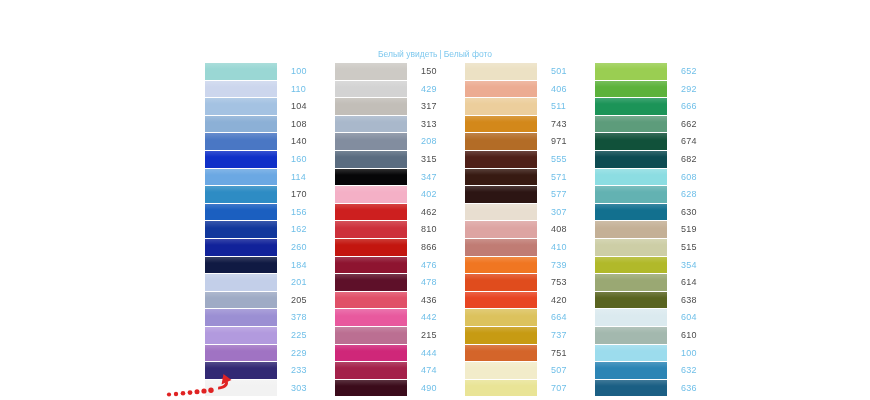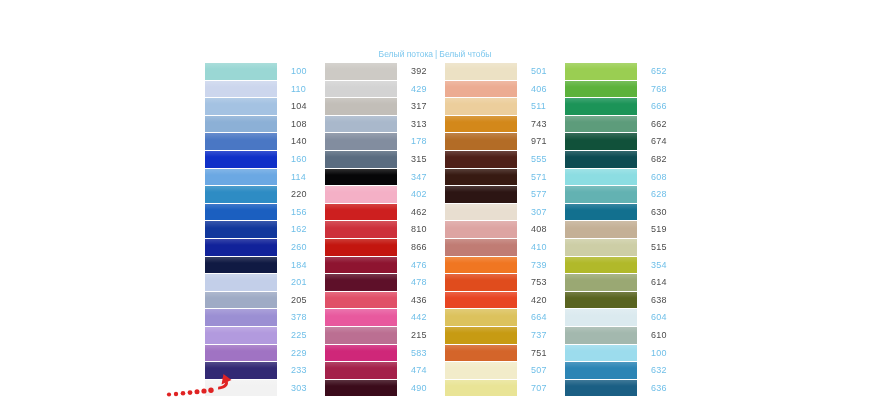--- a/index.html
+++ b/index.html
@@ -59,21 +59,21 @@
     top: 63px;
     left: 205px;
     display: flex;
     flex-direction: row;
     gap: 0px;
   }
 
   .palette-column {
     display: flex;
     flex-direction: row;
-    width: 120px;
+    width: 130px;
   }
 
   .swatch-stack {
     width: 72px;
     display: flex;
     flex-direction: column;
   }
 
   .label-stack {
     width: 58px;
@@ -124,21 +124,21 @@
     pointer-events: none;
   }
 </style>
 </head>
 <body>
 
 <div class="page">
 
 
   <div class="subtitle-line">
-    <a href="#">Белый потока</a><span class="sep">|</span><a href="#">Белый чтобы</a>
+    <a href="#">Белый увидеть</a><span class="sep">|</span><a href="#">Белый фото</a>
   </div>
 
   <div class="palette" id="palette">
       <div class="palette-column">
         <div class="swatch-stack">
           <div class="swatch" title="100" style="background: rgb(154, 215, 212);"></div>
           <div class="swatch" title="110" style="background: rgb(204, 214, 237);"></div>
           <div class="swatch" title="104" style="background: rgb(164, 194, 226);"></div>
           <div class="swatch" title="108" style="background: rgb(140, 176, 214);"></div>
           <div class="swatch" title="140" style="background: rgb(74, 119, 196);"></div>
@@ -158,21 +158,21 @@
           <div class="swatch" title="303" style="background: rgb(242, 242, 242);"></div>
         </div>
         <div class="label-stack">
           <div class="label link">100</div>
           <div class="label link">110</div>
           <div class="label">104</div>
           <div class="label">108</div>
           <div class="label">140</div>
           <div class="label link">160</div>
           <div class="label link">114</div>
-          <div class="label">220</div>
+          <div class="label">170</div>
           <div class="label link">156</div>
           <div class="label link">162</div>
           <div class="label link">260</div>
           <div class="label link">184</div>
           <div class="label link">201</div>
           <div class="label">205</div>
           <div class="label link">378</div>
           <div class="label link">225</div>
           <div class="label link">229</div>
           <div class="label link">233</div>
@@ -195,37 +195,37 @@
           <div class="swatch" title="476" style="background: rgb(142, 20, 48);"></div>
           <div class="swatch" title="478" style="background: rgb(94, 16, 41);"></div>
           <div class="swatch" title="436" style="background: rgb(224, 80, 104);"></div>
           <div class="swatch" title="442" style="background: rgb(232, 89, 158);"></div>
           <div class="swatch" title="215" style="background: rgb(187, 111, 146);"></div>
           <div class="swatch" title="444" style="background: rgb(207, 39, 121);"></div>
           <div class="swatch" title="474" style="background: rgb(164, 33, 74);"></div>
           <div class="swatch" title="490" style="background: rgb(59, 11, 27);"></div>
         </div>
         <div class="label-stack">
-          <div class="label">392</div>
+          <div class="label">150</div>
           <div class="label link">429</div>
           <div class="label">317</div>
           <div class="label">313</div>
-          <div class="label link">178</div>
+          <div class="label link">208</div>
           <div class="label">315</div>
           <div class="label link">347</div>
           <div class="label link">402</div>
           <div class="label">462</div>
           <div class="label">810</div>
           <div class="label">866</div>
           <div class="label link">476</div>
           <div class="label link">478</div>
           <div class="label">436</div>
           <div class="label link">442</div>
           <div class="label">215</div>
-          <div class="label link">583</div>
+          <div class="label link">444</div>
           <div class="label link">474</div>
           <div class="label link">490</div>
         </div>
       </div>
       <div class="palette-column">
         <div class="swatch-stack">
           <div class="swatch" title="501" style="background: rgb(236, 225, 196);"></div>
           <div class="swatch" title="406" style="background: rgb(236, 172, 146);"></div>
           <div class="swatch" title="511" style="background: rgb(236, 206, 156);"></div>
           <div class="swatch" title="743" style="background: rgb(211, 136, 26);"></div>
@@ -284,21 +284,21 @@
           <div class="swatch" title="614" style="background: rgb(154, 168, 115);"></div>
           <div class="swatch" title="638" style="background: rgb(89, 100, 32);"></div>
           <div class="swatch" title="604" style="background: rgb(219, 234, 239);"></div>
           <div class="swatch" title="610" style="background: rgb(163, 184, 174);"></div>
           <div class="swatch" title="100" style="background: rgb(156, 220, 237);"></div>
           <div class="swatch" title="632" style="background: rgb(44, 133, 181);"></div>
           <div class="swatch" title="636" style="background: rgb(27, 95, 132);"></div>
         </div>
         <div class="label-stack">
           <div class="label link">652</div>
-          <div class="label link">768</div>
+          <div class="label link">292</div>
           <div class="label link">666</div>
           <div class="label">662</div>
           <div class="label">674</div>
           <div class="label">682</div>
           <div class="label link">608</div>
           <div class="label link">628</div>
           <div class="label">630</div>
           <div class="label">519</div>
           <div class="label">515</div>
           <div class="label link">354</div>

